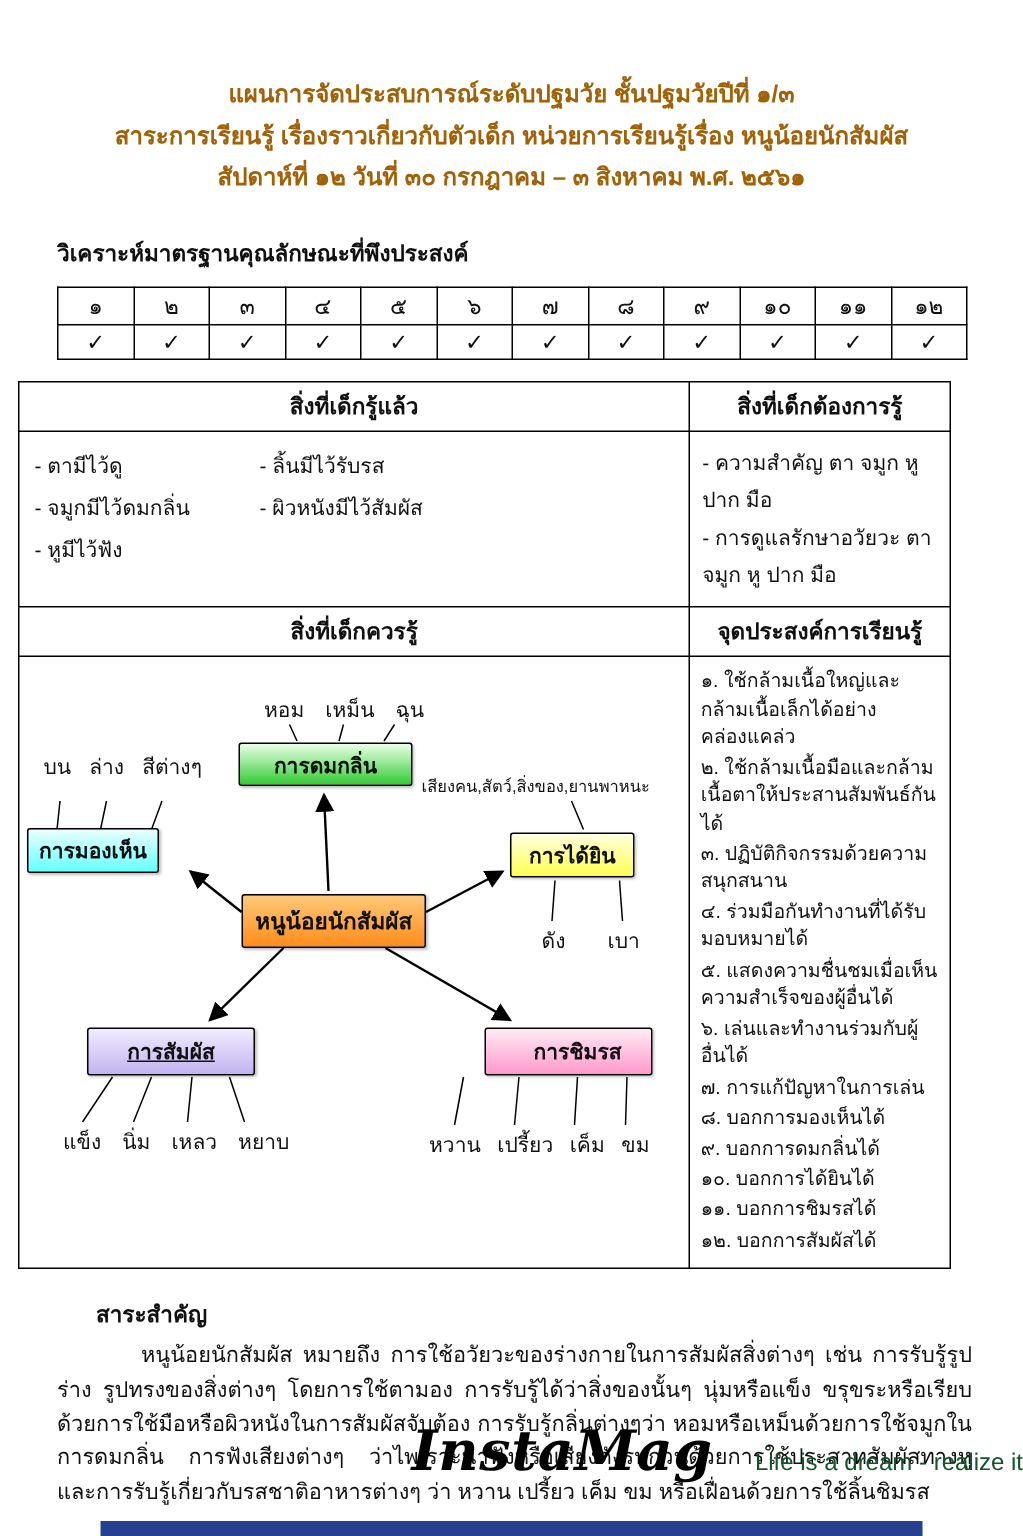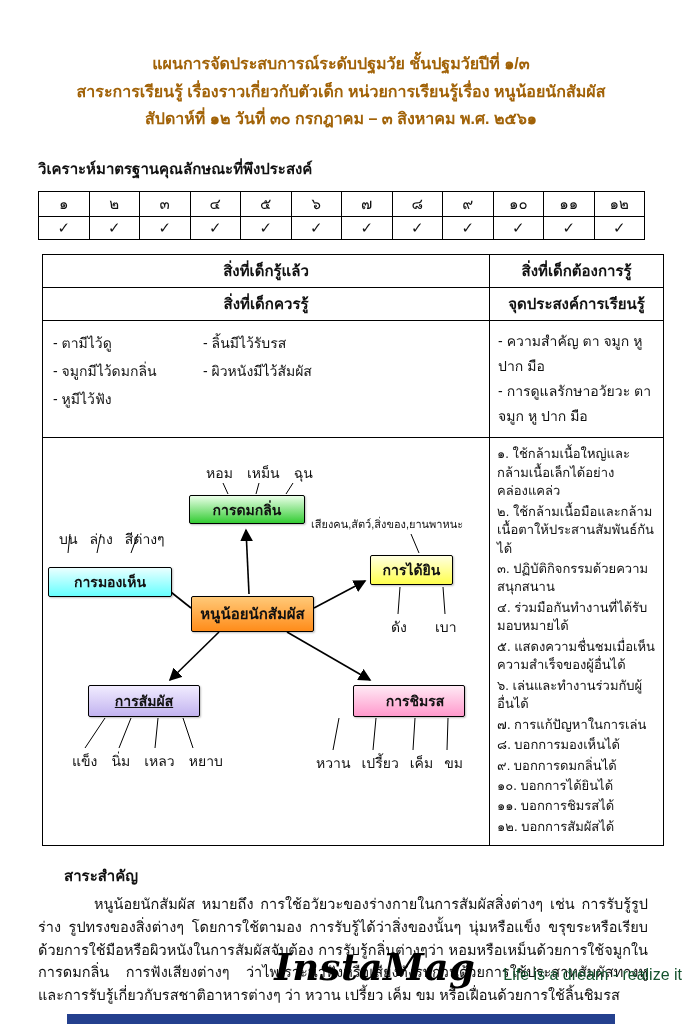--- a/index.html
+++ b/index.html
@@ -38,21 +38,21 @@
     border: 1px solid #000;
     height: 23px;
     text-align: center;
     font-size: 15px;
     padding: 0;
   }
   table.standards-table td.check { font-size: 15px; }
 
   
   table.main-table {
-    margin: 14px 30px 0 42px;
+    margin: 14px 30px 0 12px;
     width: 622px;
     border-collapse: collapse;
     table-layout: fixed;
   }
   table.main-table th, table.main-table td {
     border: 1px solid #000;
     vertical-align: top;
   }
   table.main-table th {
     font-size: 15px;
@@ -82,31 +82,31 @@
     display: flex; align-items: center; justify-content: center;
     font-weight: bold; font-size: 14px;
     text-align: center;
     border-radius: 2px;
     box-shadow: 1px 1px 2px rgba(0,0,0,0.25);
   }
   .mm-center  { left: 148px; top: 158px; width: 123px; height: 36px; font-size: 15px;
                 background: linear-gradient(to bottom, #ffc978, #ff8c1a); }
   .mm-smell   { left: 146px; top: 57px;  width: 116px; height: 29px;
                 background: linear-gradient(to bottom, #eaffe8, #33cc33); }
-  .mm-sight   { left: 5px;   top: 129px; width: 124px; height: 30px;
+  .mm-sight   { left: 5px;   top: 114px; width: 88px; height: 30px;
                 background: linear-gradient(to bottom, #eaffff, #66ffff); }
   .mm-hearing { left: 327px; top: 117px; width: 83px;  height: 30px;
                 background: linear-gradient(to bottom, #ffffe0, #ffff4d); }
   .mm-touch   { left: 45px;  top: 247px; width: 112px; height: 32px;
                 background: linear-gradient(to bottom, #f1ecff, #c2b3f0); text-decoration: underline; }
   .mm-taste   { left: 310px; top: 247px; width: 112px; height: 32px;
                 background: linear-gradient(to bottom, #ffeaf5, #ff99cc); padding-left: 12px; }
   .mm-words { position: absolute; display: flex; font-size: 14px; white-space: nowrap; }
   .mm-words-smell { left: 163px; top: 24px; gap: 14px; }
-  .mm-words-sight { left: 16px; top: 90px; gap: 12px; }
+  .mm-words-sight { left: 16px; top: 62px; gap: 12px; }
   .mm-hearing-above { position: absolute; left: 268px; top: 77px; font-size: 11px; white-space: nowrap; }
   .mm-word-dang { position: absolute; left: 348px; top: 178px; font-size: 14px; }
   .mm-word-bao  { position: absolute; left: 392px; top: 178px; font-size: 14px; }
   .mm-words-touch { left: 29px; top: 312px; gap: 14px; }
   .mm-words-taste { left: 273px; top: 314px; gap: 11px; }
   .mm-svg { position: absolute; left: 0; top: 0; }
 
   
   .summary-heading {
     margin: 18px 0 5px 64px;
@@ -200,41 +200,41 @@
   <colgroup>
       <col style="width:72%">
       <col style="width:28%">
     </colgroup>
   <tbody>
       <tr>
     <th>สิ่งที่เด็กรู้แล้ว</th>
     <th>สิ่งที่เด็กต้องการรู้</th>
   </tr>
   <tr>
-    <th>สิ่งที่เด็กควรรู้</th>
-    <th>จุดประสงค์การเรียนรู้</th>
-  </tr>
-  <tr>
     <td class="known-cell">
       <div class="two-col">
         <div class="col1">
           <div>- ตามีไว้ดู</div>
           <div>- จมูกมีไว้ดมกลิ่น</div>
           <div>- หูมีไว้ฟัง</div>
         </div>
         <div class="col2">
           <div>- ลิ้นมีไว้รับรส</div>
           <div>- ผิวหนังมีไว้สัมผัส</div>
         </div>
       </div>
     </td>
     <td class="want-cell">
       <div>- ความสำคัญ ตา จมูก หู ปาก มือ</div>
       <div>- การดูแลรักษาอวัยวะ ตา จมูก หู ปาก มือ</div>
     </td>
+  </tr>
+  <tr>
+    <th>สิ่งที่เด็กควรรู้</th>
+    <th>จุดประสงค์การเรียนรู้</th>
   </tr>
   <tr>
     <td class="mindmap-cell">
 
       <div class="mindmap">
         <svg class="mm-svg" width="446" height="362">
           <defs>
             <marker id="arrow" markerWidth="9" markerHeight="8" refX="7" refY="4" orient="auto">
               <path d="M0,0 L8,4 L0,8 z" fill="#000"></path>
             </marker>

